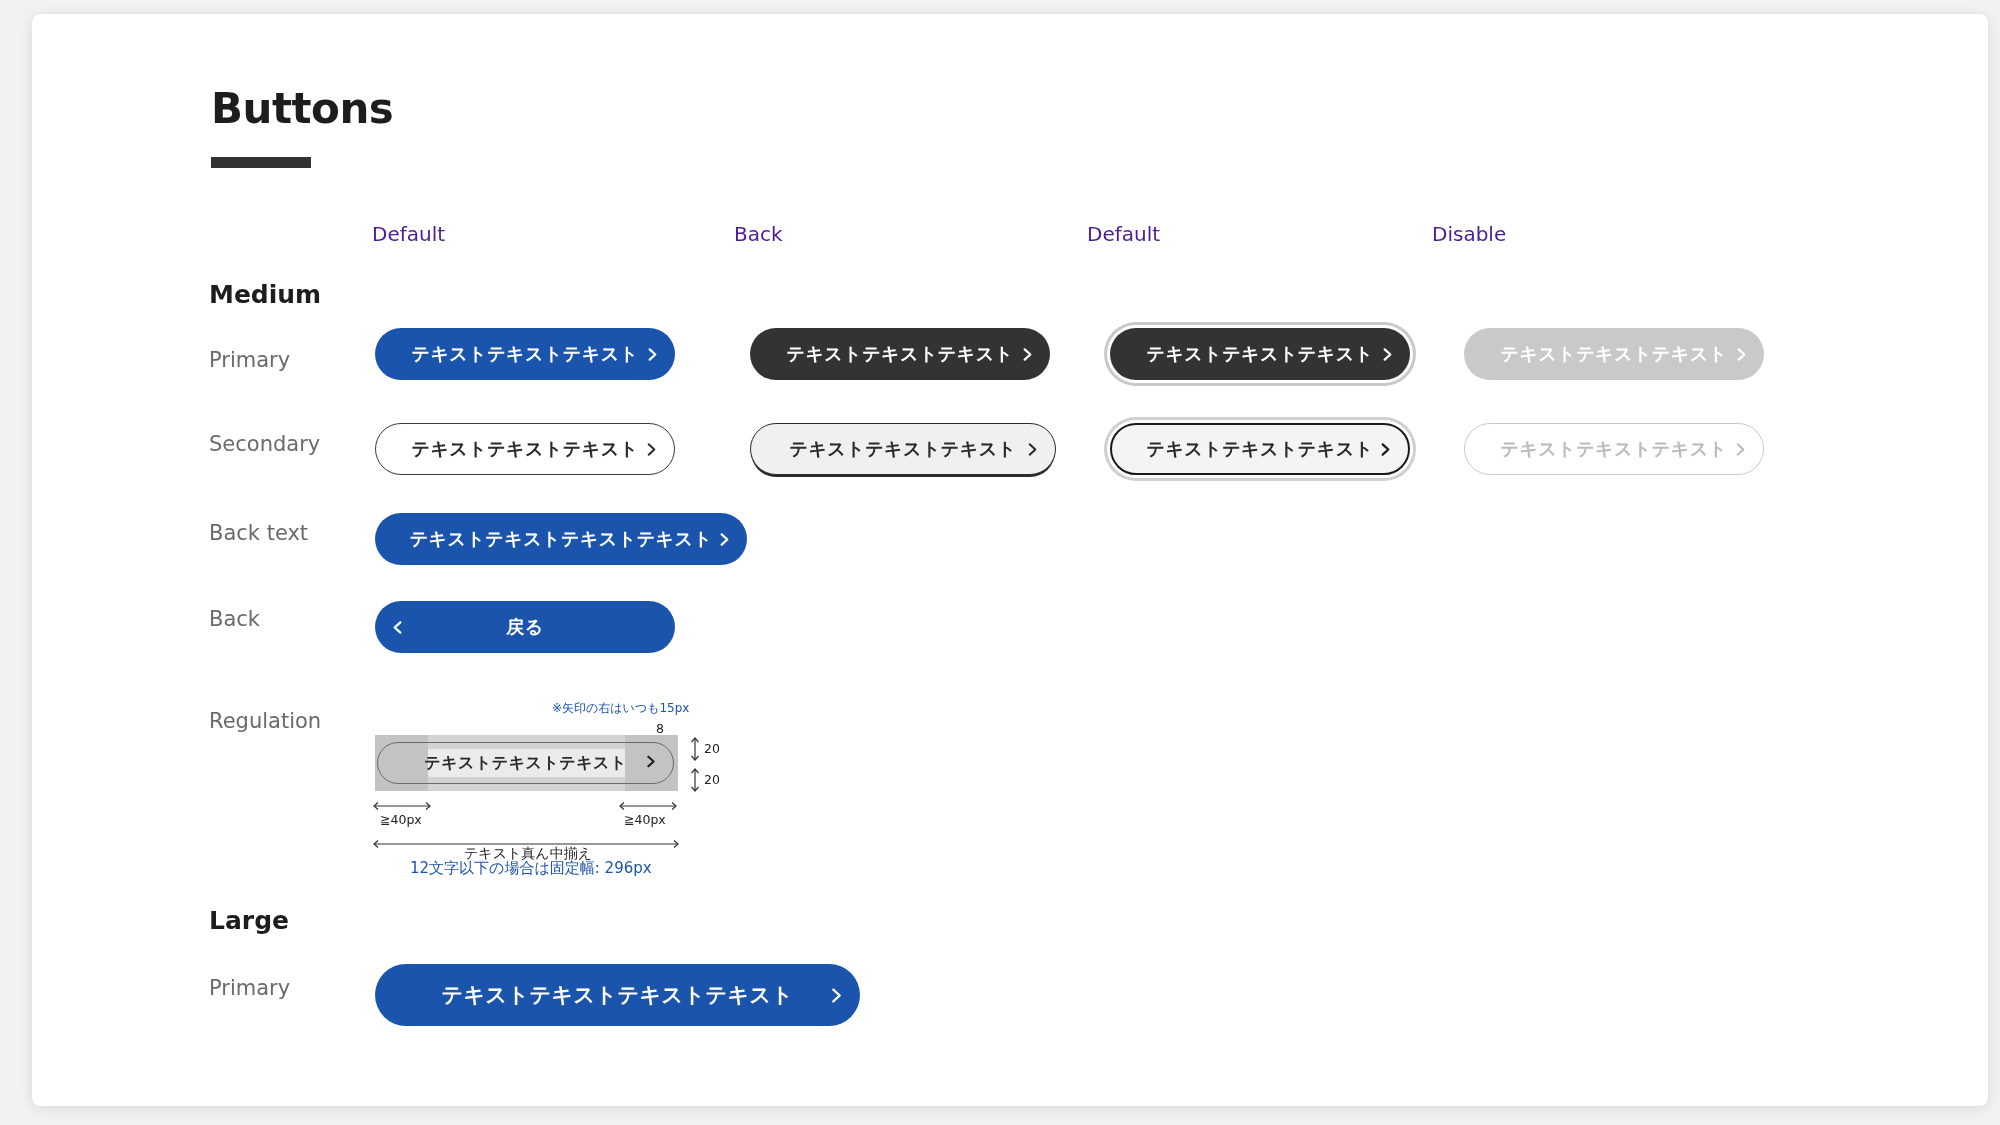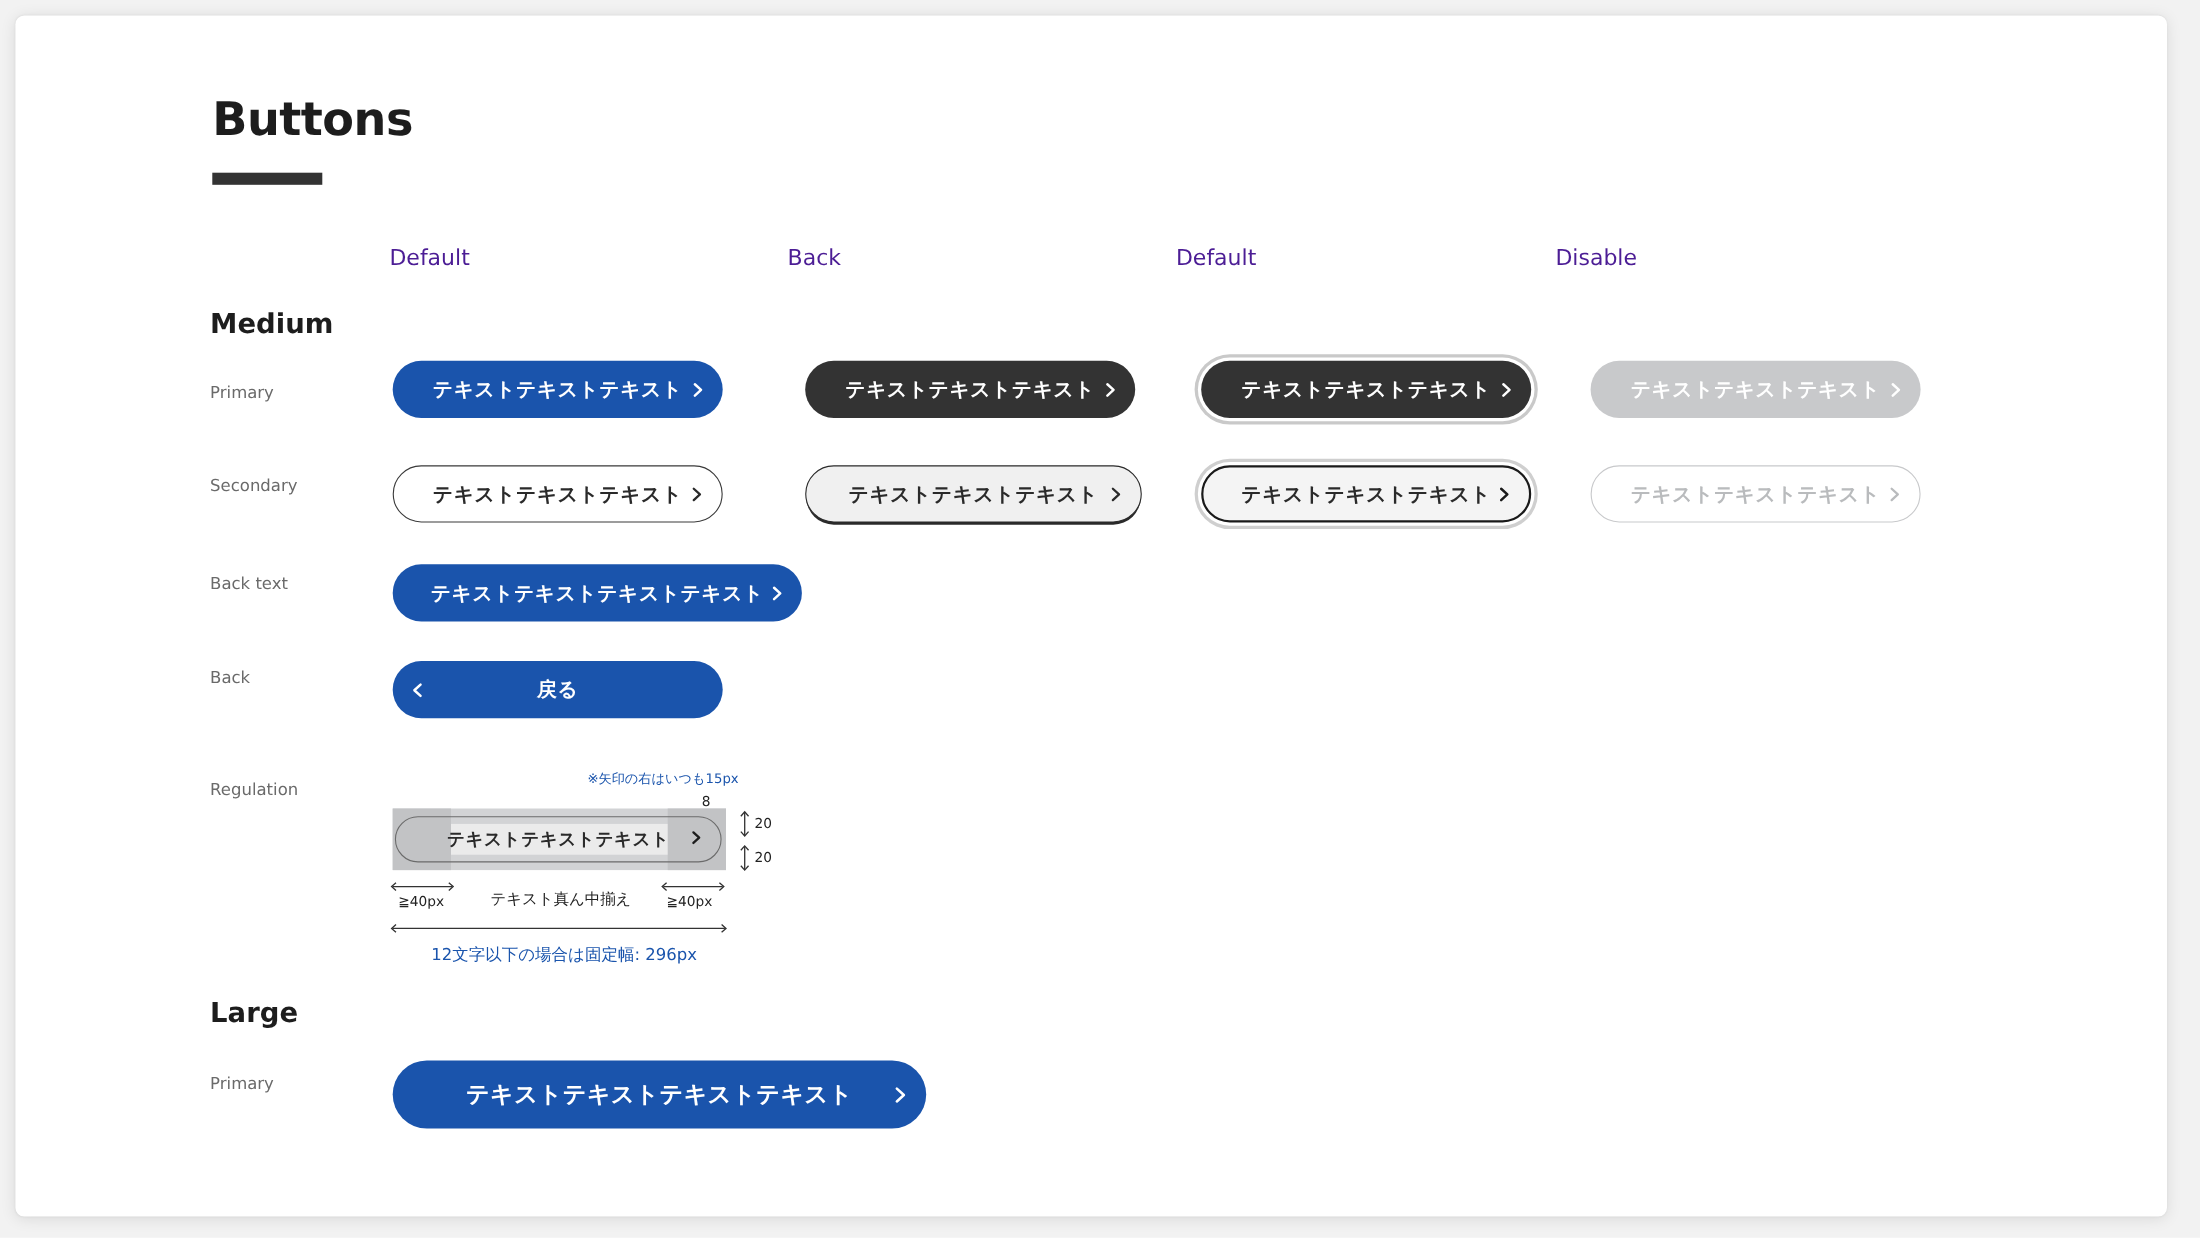--- a/index.html
+++ b/index.html
@@ -4,21 +4,21 @@
 <style>
   * { box-sizing: border-box; margin: 0; padding: 0; }
   html, body {
     width: 2000px; height: 1125px;
     background: #f2f2f2;
     font-family: "DejaVu Sans", "Liberation Sans", sans-serif;
     overflow: hidden;
   }
   #card {
     position: absolute;
-    left: 14px; top: 14px;
+    left: 32px; top: 14px;
     width: 1956px; height: 1092px;
     background: #ffffff;
     border-radius: 8px;
     box-shadow: 0 2px 14px rgba(0,0,0,0.10), 0 0 2px rgba(0,0,0,0.06);
     overflow: hidden;
   }
 
   
   #page-title {
     position: absolute; left: 179px; top: 70px;
@@ -32,21 +32,21 @@
 
   
   .col-head {
     position: absolute; top: 208px;
     font-size: 20px; color: #4c1d95; white-space: nowrap;
   }
 
   
   .row-label {
     position: absolute;
-    font-size: 15px; color: #6a6a6a; white-space: nowrap;
+    font-size: 21px; color: #6a6a6a; white-space: nowrap;
   }
   .group-label {
     position: absolute;
     font-size: 25px; font-weight: bold; color: #1d1d1d; white-space: nowrap;
   }
 
   
   .btn {
     position: absolute;
     display: flex; align-items: center; justify-content: center;
@@ -86,21 +86,21 @@
 
   
   #reg-wrap { position: absolute; left: 330px; top: 680px; }
   .reg-note-top {
     position: absolute; font-size: 12px; color: #1a54ac; white-space: nowrap;
   }
   .reg-dim {
     position: absolute; font-size: 12.5px; color: #222; white-space: nowrap;
   }
   .reg-cap {
-    position: absolute; font-size: 14px; color: #222; white-space: nowrap;
+    position: absolute; font-size: 14px; color: #222; white-space: nowrap; margin-top: 36px;
   }
   .reg-fixed {
     position: absolute; font-size: 15px; color: #1a54ac; white-space: nowrap;
   }
   #reg-band {
     position: absolute; left: 343px; top: 721px;
     width: 303px; height: 56px;
     background: #d2d3d5;
   }
   #reg-band-inner {

